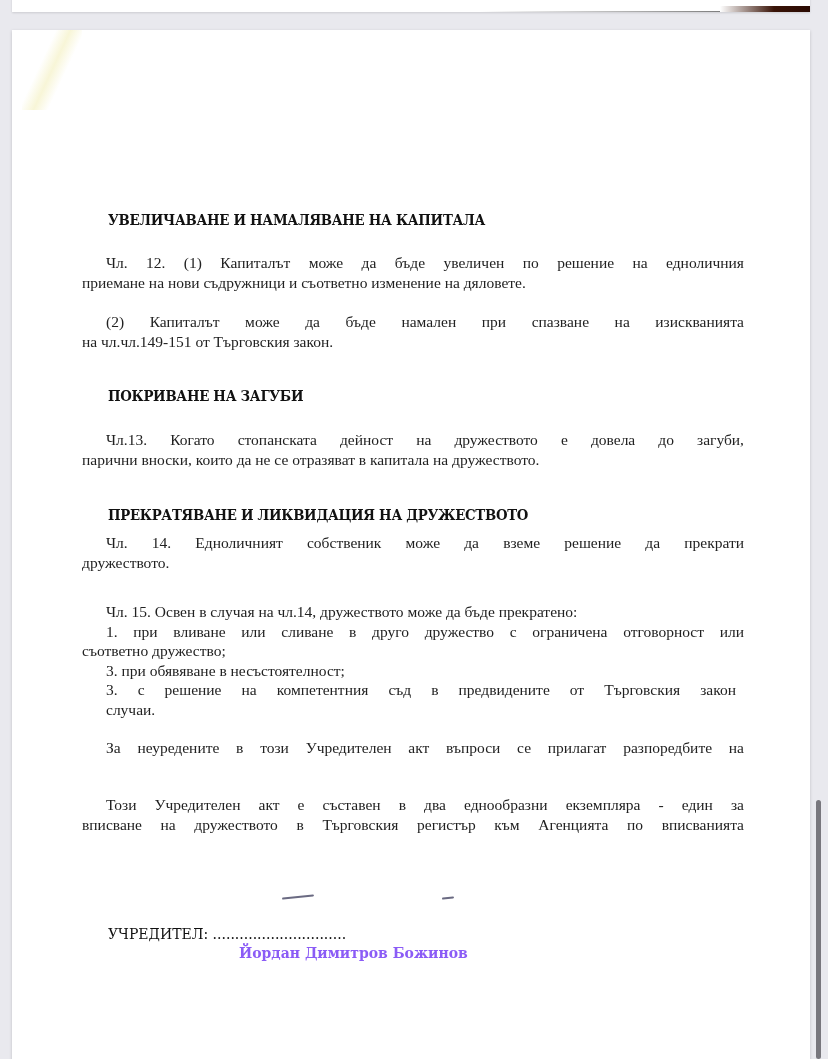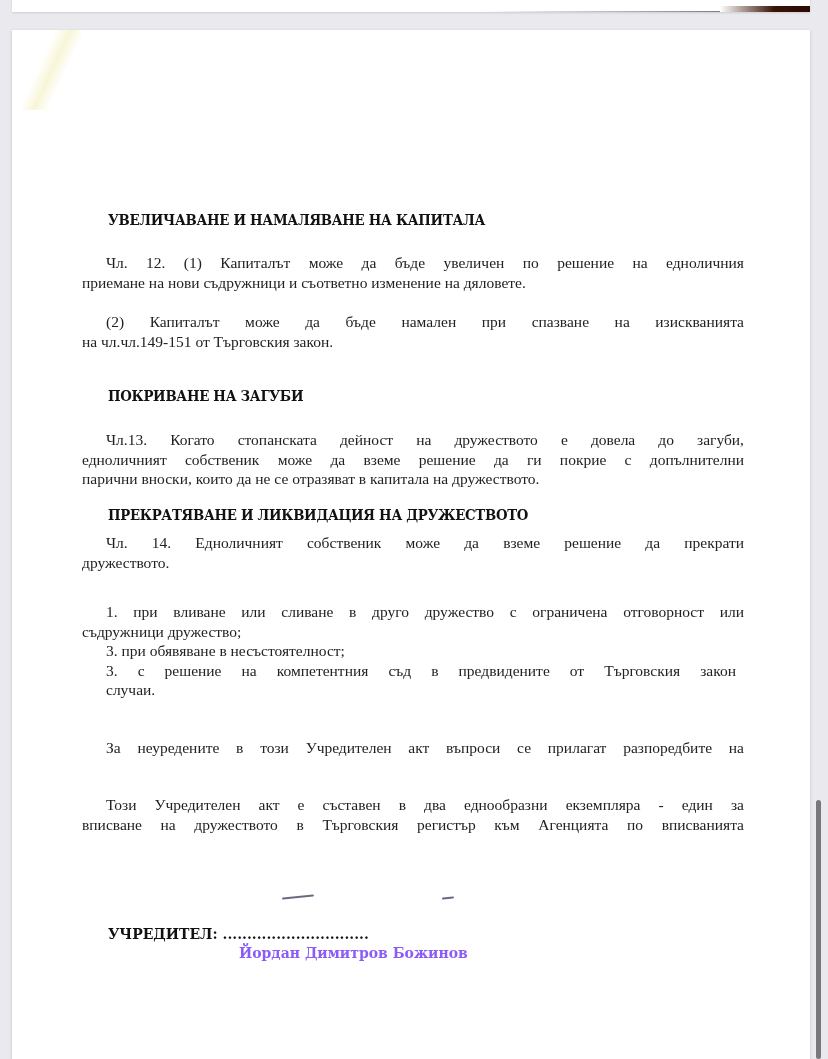--- a/index.html
+++ b/index.html
@@ -46,21 +46,21 @@
   }
   .para .line { display: block; text-align: justify; text-align-last: justify; white-space: nowrap; }
   .para .line.last { text-align-last: left; }
   .indent { padding-left: 24px; }
   .sig-mark {
     position: absolute; height: 2px; background: #6a6a82; border-radius: 1px;
     transform: rotate(-6deg);
   }
   .signature-label {
     position: absolute; left: 96px; top: 896px;
-    font-family: "DejaVu Serif", serif; font-weight: bold; font-size: 14px; color: #111;
+    font-family: "DejaVu Serif", serif; font-weight: normal; font-size: 14px; color: #111;
   }
   .signature-name {
     position: absolute; left: 227px; top: 915px;
     font-family: "DejaVu Serif", serif; font-weight: bold; font-size: 14px; color: #8b5cf6;
   }
   .scrollbar-track {
     position: absolute; left: 812px; top: 30px; width: 16px; height: 1029px;
   }
   .scrollbar-thumb {
     position: absolute; left: 816px; top: 800px; width: 5px; height: 259px;
@@ -89,34 +89,34 @@
 
     <div class="para" style="top:282px">
       <span class="line indent">(2) Капиталът може да  бъде  намален  при спазване  на  изискванията</span>
       <span class="line last">на чл.чл.149-151 от Търговския  закон.</span>
     </div>
 
     <div class="heading" style="top:358px">ПОКРИВАНЕ НА ЗАГУБИ</div>
 
     <div class="para" style="top:400px">
       <span class="line indent">Чл.13. Когато стопанската дейност на дружеството е довела до  загуби,</span>
-      <span class="line">едноличният собственик може да вземе решение да ги покрие с допълнителни</span>
       <span class="line last">парични вноски, които да не се отразяват в капитала на дружеството.</span>
     </div>
 
     <div class="heading" style="top:477px">ПРЕКРАТЯВАНЕ И ЛИКВИДАЦИЯ НА ДРУЖЕСТВОТО</div>
 
     <div class="para" style="top:503px">
       <span class="line indent">Чл. 14. Едноличният собственик може да вземе решение да прекрати</span>
       <span class="line last">дружеството.</span>
     </div>
 
     <div class="para" style="top:572px">
+      <span class="line last indent">Чл. 15. Освен в случая на чл.14, дружеството може да бъде прекратено:</span>
       <span class="line indent">1. при вливане или сливане в друго дружество с ограничена отговорност или</span>
-      <span class="line last">съдружници дружество;</span>
+      <span class="line last">съответно дружество;</span>
       <span class="line last indent">3. при обявяване в несъстоятелност;</span>
       <span class="line indent" style="width:630px">3. с решение на компетентния съд в предвидените от Търговския закон</span>
       <span class="line last indent">случаи.</span>
     </div>
 
     <div class="para" style="top:708px">
       <span class="line indent">За неуредените в този Учредителен акт въпроси се прилагат разпоредбите на</span>
     </div>
 
     <div class="para" style="top:765px">

